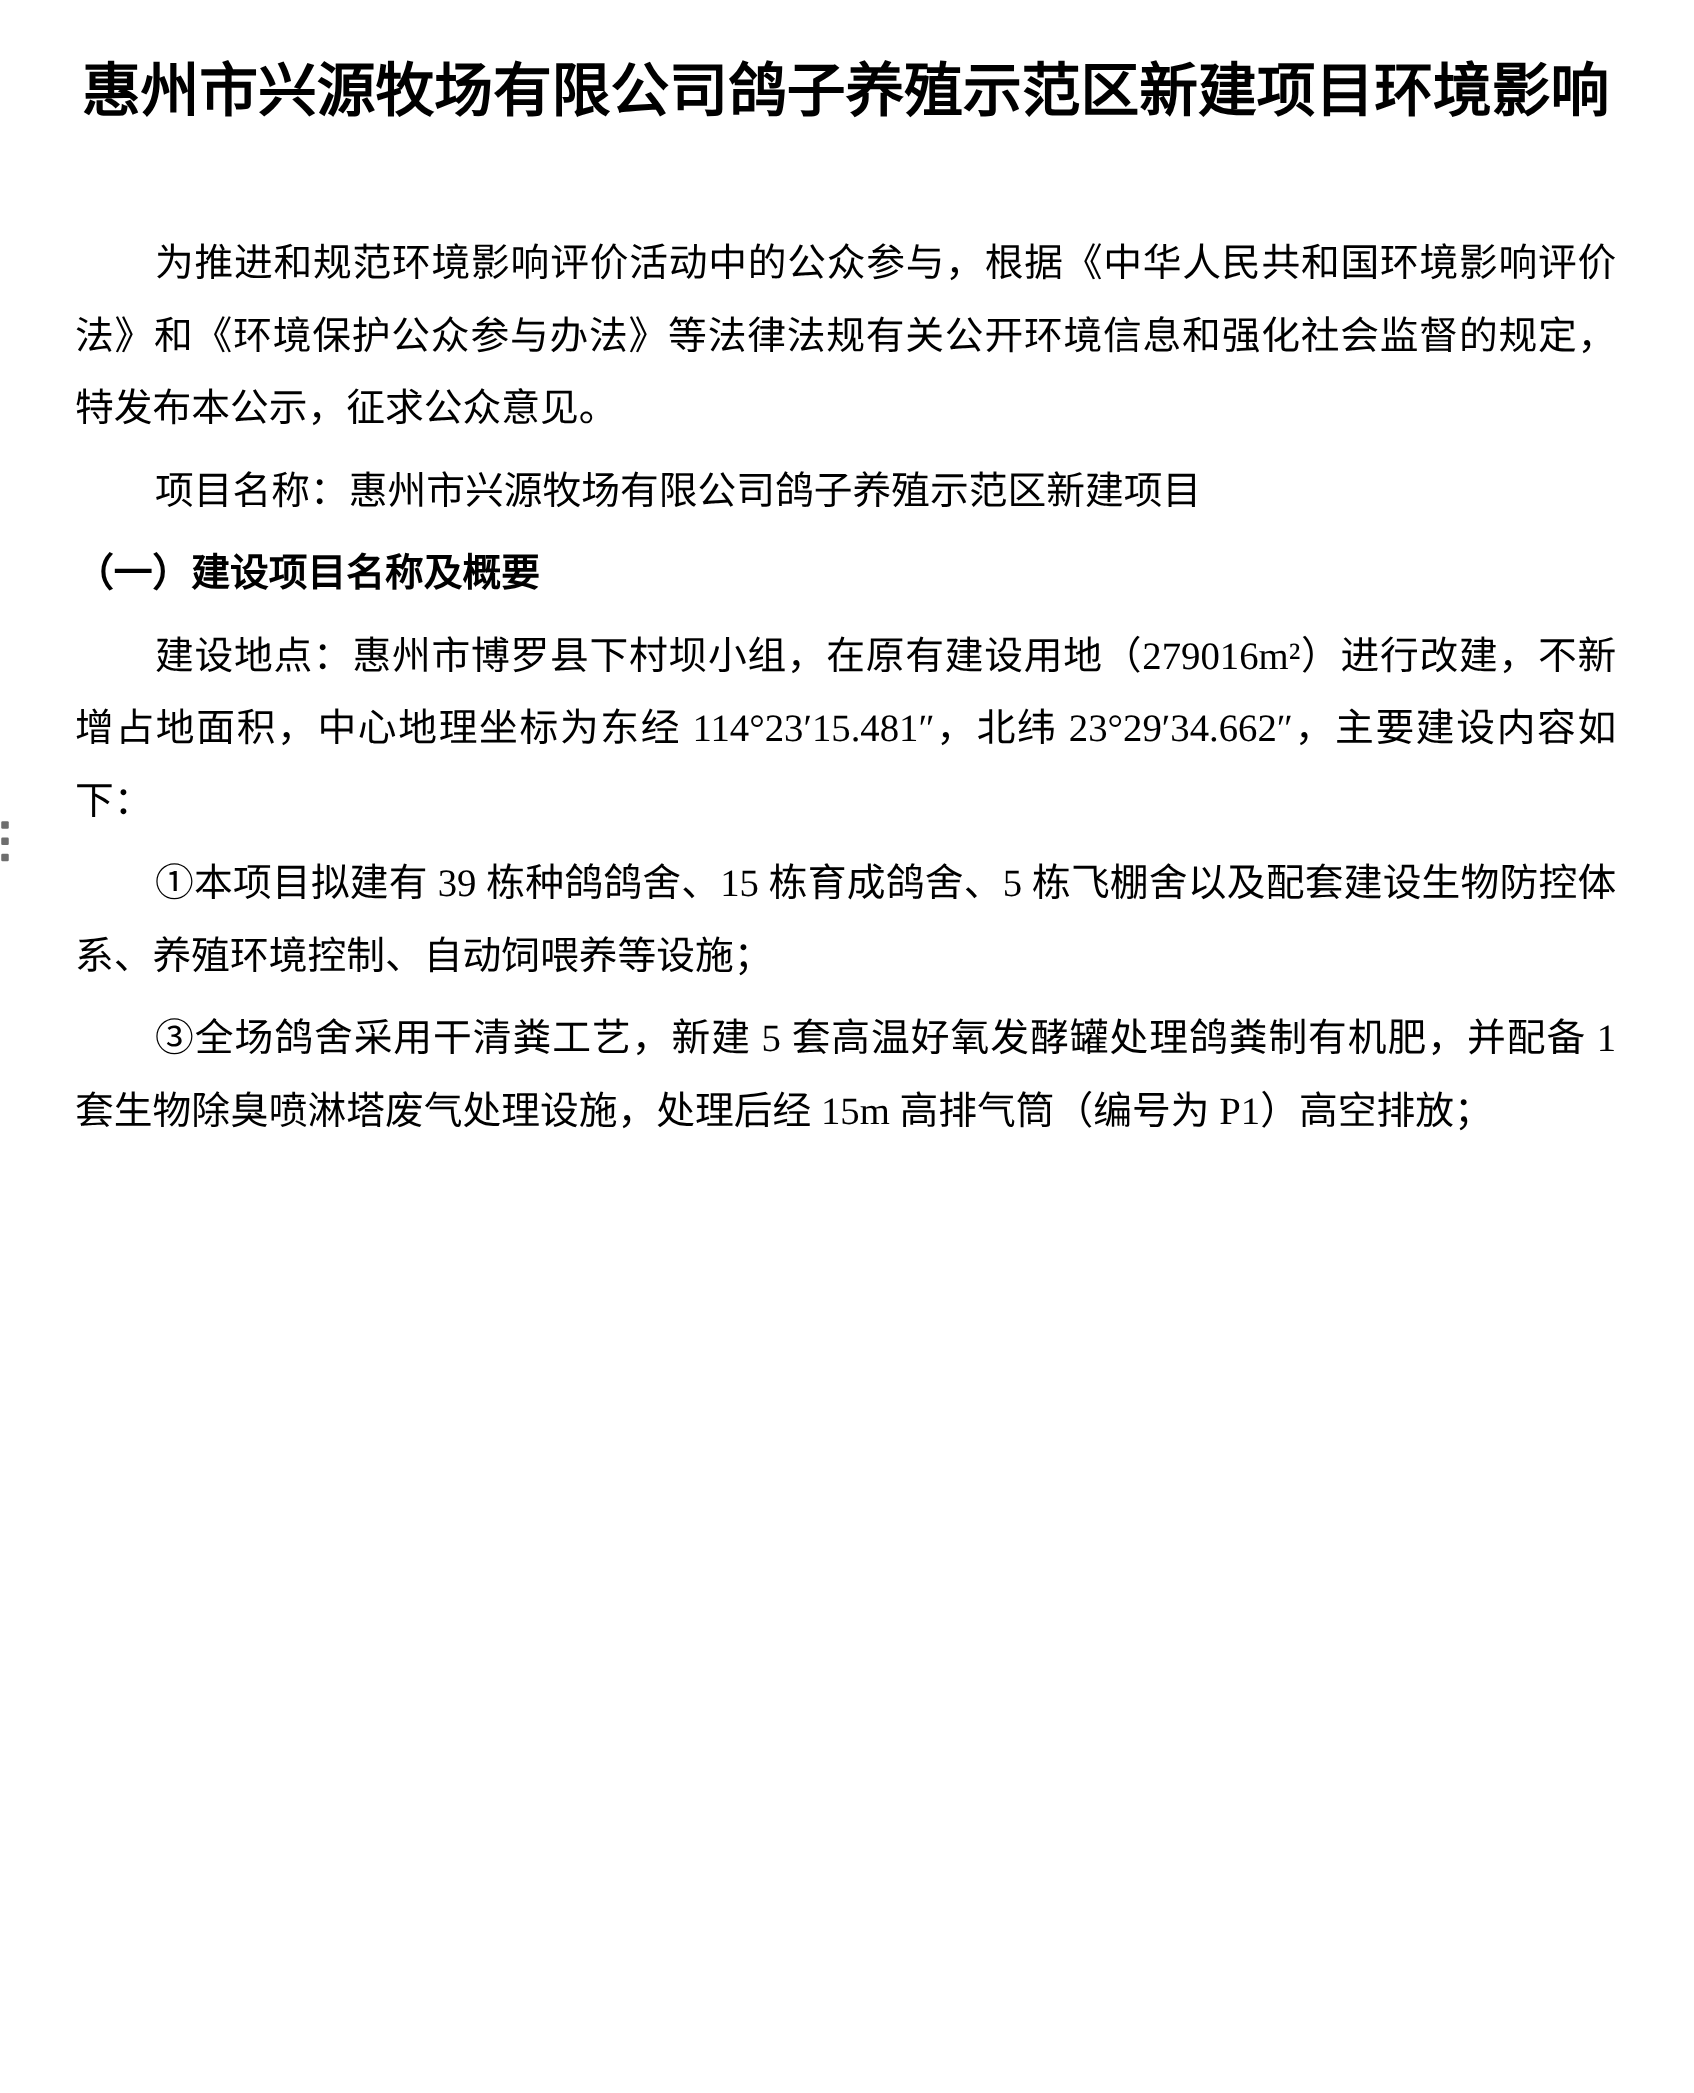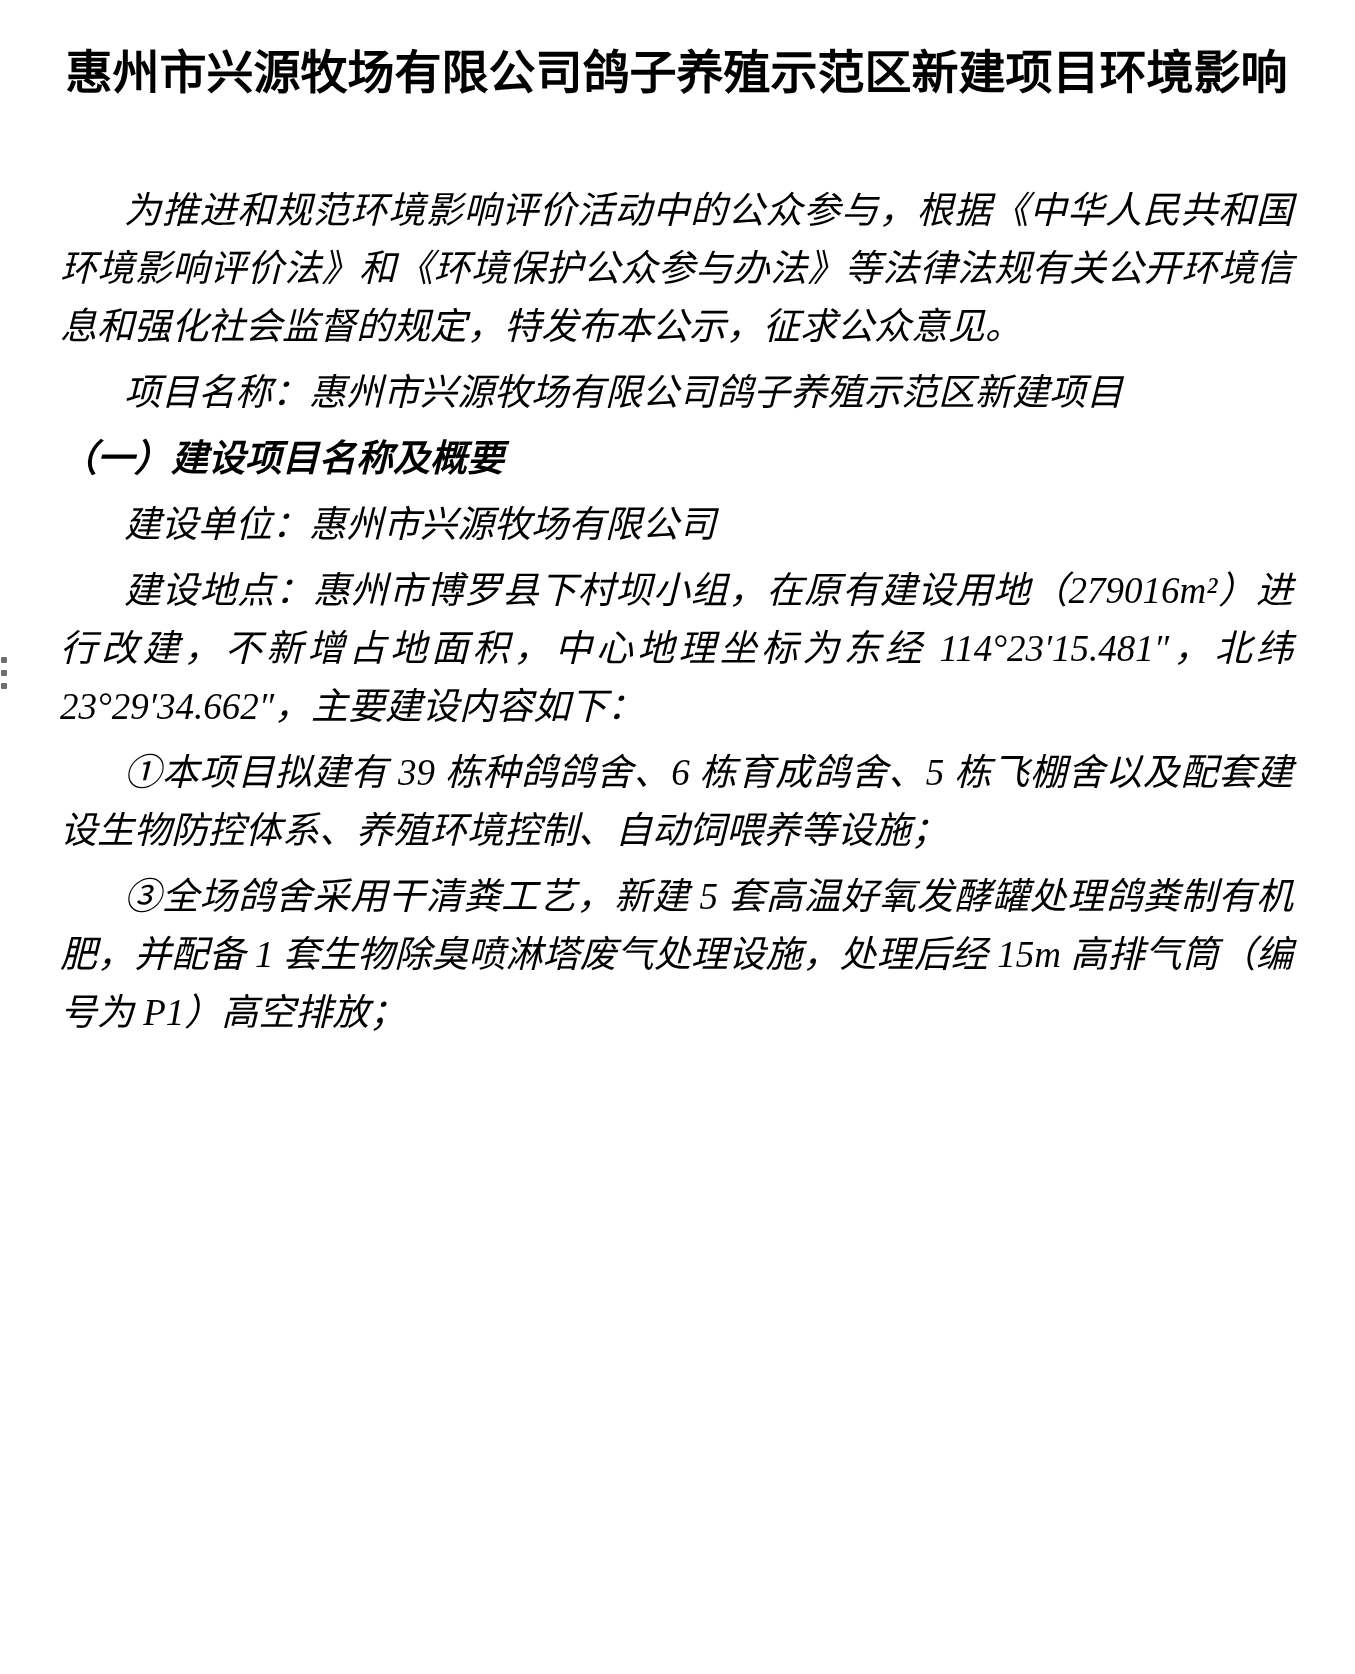--- a/index.html
+++ b/index.html
@@ -21,28 +21,27 @@
     font-family: "Liberation Sans", "DejaVu Sans", sans-serif;
     font-weight: 700;
     font-size: 47px;
     line-height: 87px;
     text-align: center;
     color: #000000;
     margin: 0 0 66px 0;
   }
   .para {
     font-family: "Liberation Serif", "DejaVu Serif", serif;
-    font-size: 37px;
+    font-size: 31px;
     line-height: 58px;
     margin: 0 0 8px 0;
     text-align: justify;
     text-justify: inter-character;
     text-indent: 64px;
     color: #000000;
-    font-style: italic;
   }
   .para.heading {
     font-weight: 700;
     text-indent: 0;
   }
   .edge-dots {
     position: absolute;
     left: 1px;
     top: 657px;
     width: 8px;
@@ -64,28 +63,27 @@
   <div class="doc-title">
     <div>惠州市兴源牧场有限公司鸽子养殖示范区新建项目环境影响</div>
   </div>
 
   <p class="para">为推进和规范环境影响评价活动中的公众参与，根据《中华人民共和国环境影响评价法》和《环境保护公众参与办法》等法律法规有关公开环境信息和强化社会监督的规定，特发布本公示，征求公众意见。</p>
 
   <p class="para">项目名称：惠州市兴源牧场有限公司鸽子养殖示范区新建项目</p>
 
   <p class="para heading">（一）建设项目名称及概要</p>
 
-  <p class="para">建设单位：惠州市兴源牧场有限公司</p>
 
   <p class="para">建设地点：惠州市博罗县下村坝小组，在原有建设用地（279016m²）进行改建，不新增占地面积，中心地理坐标为东经 114°23′15.481″，北纬 23°29′34.662″，主要建设内容如下：</p>
 
 
 
 
-  <p class="para">①本项目拟建有 39 栋种鸽鸽舍、6 栋育成鸽舍、5 栋飞棚舍以及配套建设生物防控体系、养殖环境控制、自动饲喂养等设施；</p>
+  <p class="para">①本项目拟建有 39 栋种鸽鸽舍、15 栋育成鸽舍、5 栋飞棚舍以及配套建设生物防控体系、养殖环境控制、自动饲喂养等设施；</p>
 
 
   <p class="para">③全场鸽舍采用干清粪工艺，新建 5 套高温好氧发酵罐处理鸽粪制有机肥，并配备 1 套生物除臭喷淋塔废气处理设施，处理后经 15m 高排气筒（编号为 P1）高空排放；</p>
 
   <div class="edge-dots">
     <span class="dot"></span>
     <span class="dot"></span>
     <span class="dot"></span>
   </div>
 

